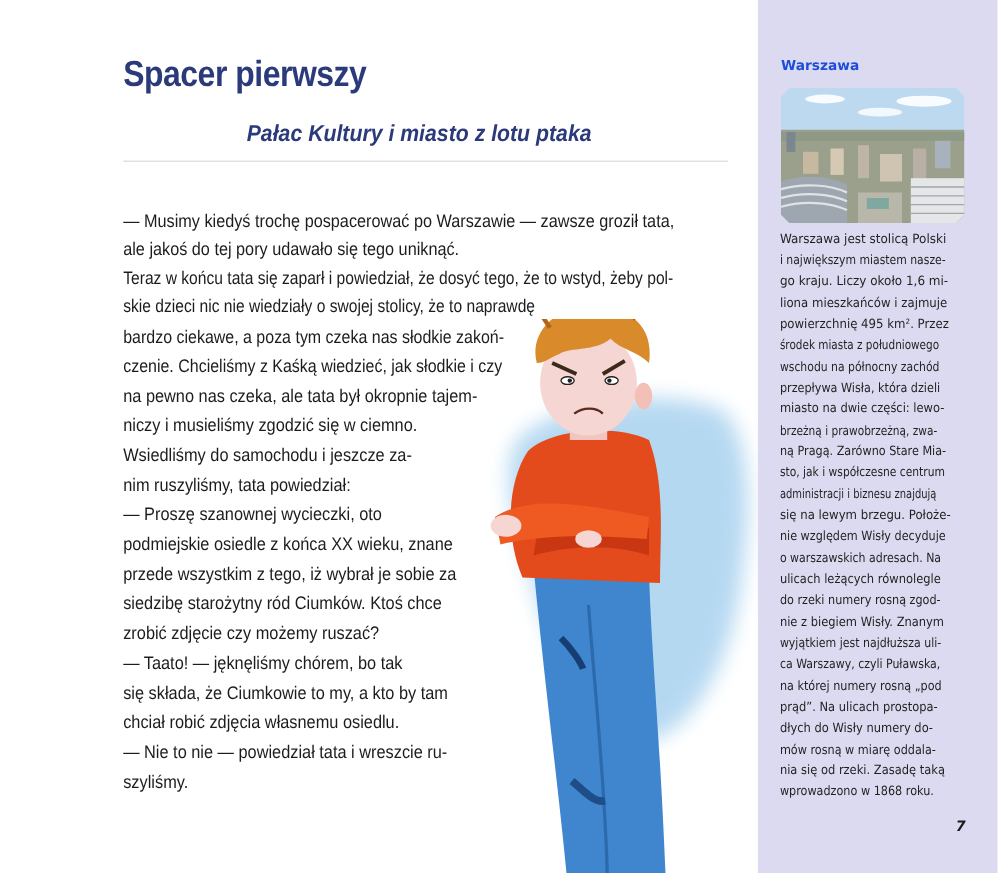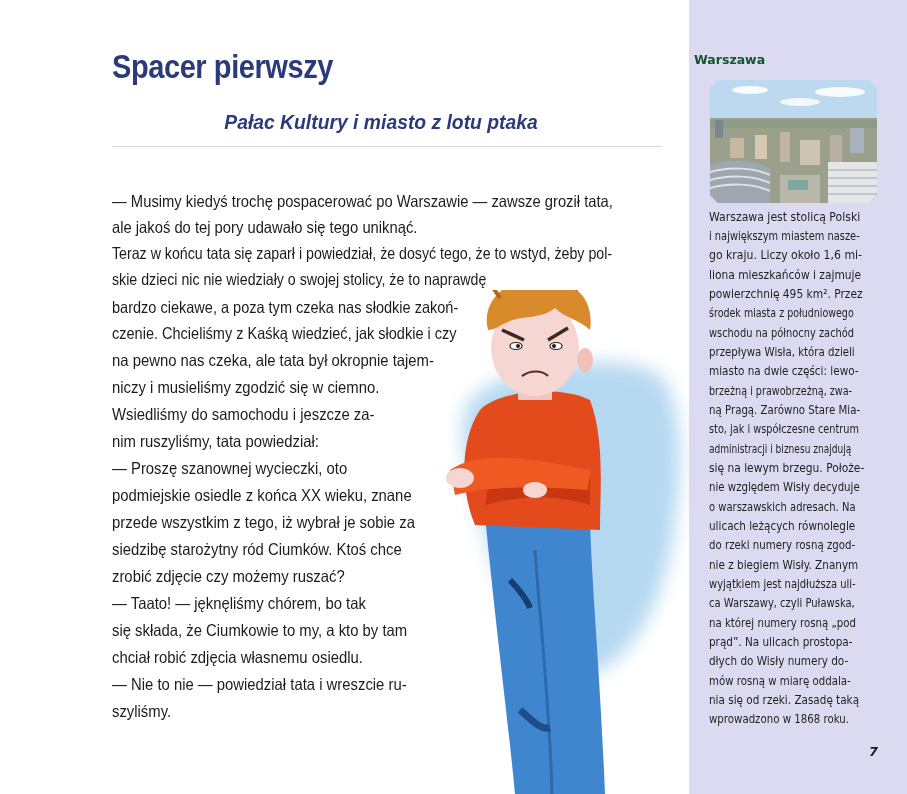--- a/index.html
+++ b/index.html
@@ -31,23 +31,23 @@
       transform-origin: left top;
     }
 
     
     .illustration { position: absolute; left: 440px; top: 290px; width: 249px; height: 504px; }
     .illustration svg { width: 100%; height: 100%; }
 
     
     .sidebar { position: absolute; left: 689px; top: 0; width: 218px; height: 794px; background: #dcdaf0; }
     .sidebar-title {
-      position: absolute; left: 5px; top: 52px;
+      position: absolute; left: 21px; top: 52px;
       font-family: "DejaVu Sans", sans-serif; font-weight: bold;
-      font-size: 12.5px; color: #14532d;
+      font-size: 12.5px; color: #1d4ed8;
     }
     .sidebar-photo {
       position: absolute; left: 21px; top: 80px; width: 167px; height: 123px;
       clip-path: polygon(8px 0, 159px 0, 167px 8px, 167px 115px, 159px 123px, 8px 123px, 0 115px, 0 8px);
       overflow: hidden;
     }
     .sidebar-photo svg { width: 100%; height: 100%; display: block; }
     .sidebar-text-line {
       position: absolute; left: 20px;
       font-family: "DejaVu Sans", sans-serif;

